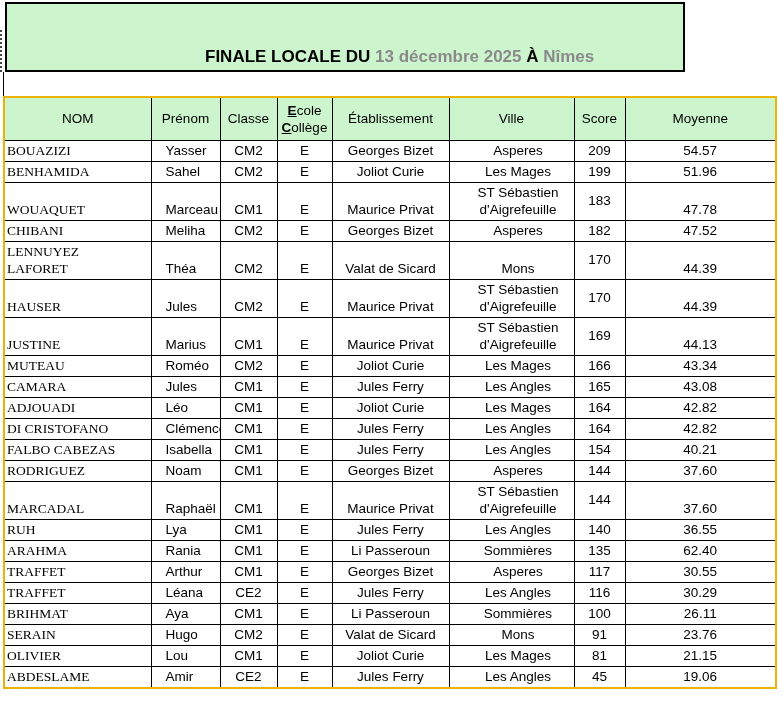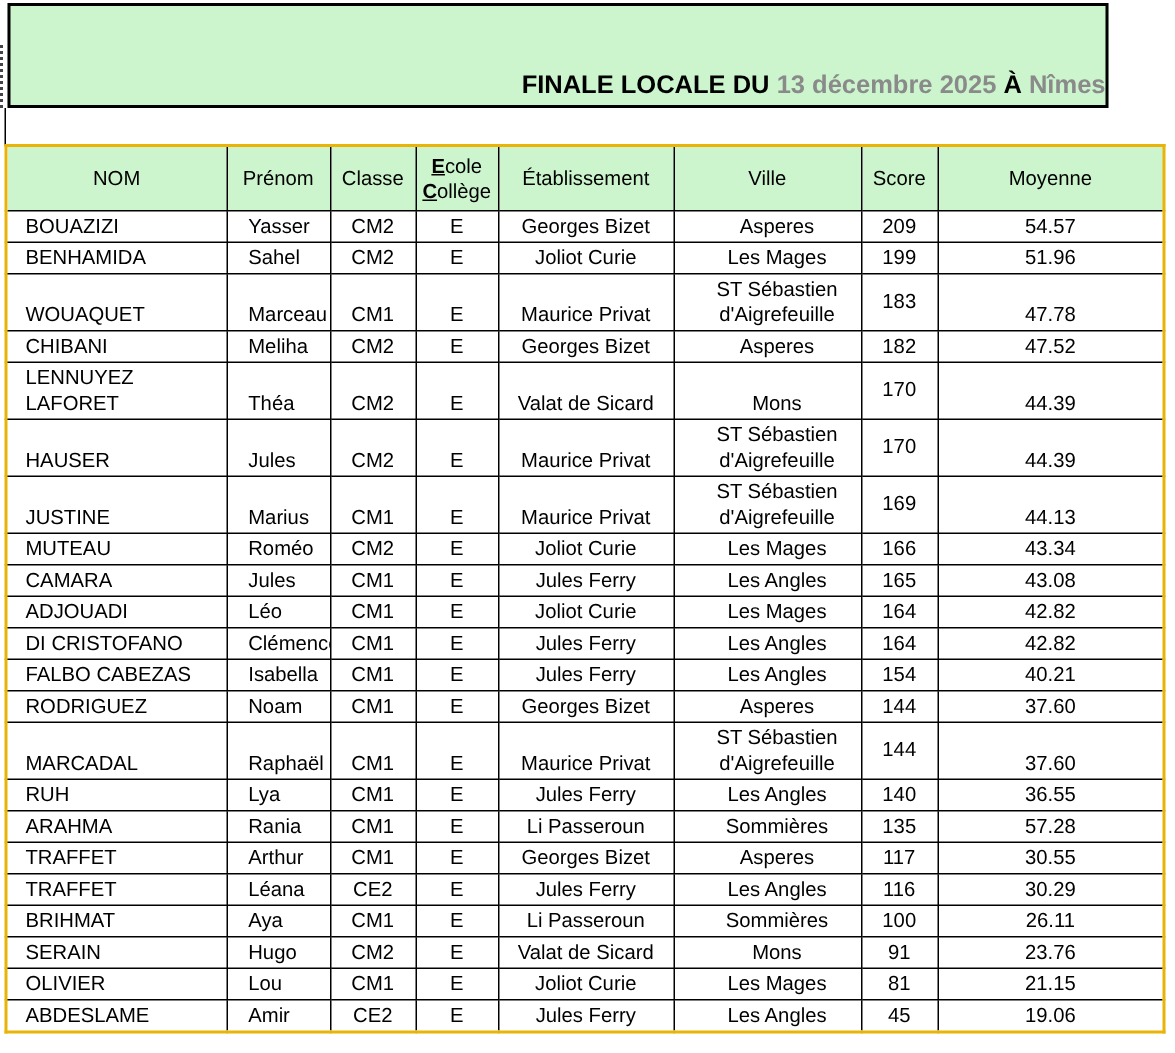--- a/index.html
+++ b/index.html
@@ -2,24 +2,24 @@
 <html style="--green: #ccf5cd; --muted: #8a8a8a;"><head>
 <meta charset="utf-8">
 <style>
   * { box-sizing: border-box; margin: 0; padding: 0; }
   html, body { width: 783px; height: 702px; background: #ffffff; }
   body { font-family: "Liberation Sans", sans-serif; color: #000; }
   .page { position: relative; width: 783px; height: 702px; background: #fff; overflow: hidden; }
 
   
   .banner {
-    position: absolute; left: 5px; top: 2px; width: 734px; height: 70px;
+    position: absolute; left: 5px; top: 2px; width: 680px; height: 70px;
     background: var(--green, #ccf5cd);
     border: 2px solid #000;
-    display: flex; align-items: flex-end; justify-content: flex-end;
+    display: flex; align-items: flex-end; justify-content: flex-start;
     padding-left: 198px; padding-bottom: 3px;
   }
   .banner-text { font-size: 17px; font-weight: bold; white-space: pre; line-height: 1.1; }
   .banner-text .muted { color: var(--muted, #8a8a8a); }
 
   
   .dash-mark { position: absolute; left: 0; top: 30px; height: 42px; width: 0; border-left: 2px dotted #444; }
   
   .stub-line { position: absolute; left: 3px; top: 72px; height: 25px; width: 1px; background: #000; }
 
@@ -34,21 +34,21 @@
   thead th {
     border: 2px solid #000;
     background: var(--green, #ccf5cd);
     font-weight: normal; text-align: center; vertical-align: middle;
     height: 43px; padding: 1px 2px;
   }
   thead .initial { font-weight: bold; text-decoration: underline; }
   tbody tr { height: 21px; }
   tbody tr.tall { height: 36px; }
   tbody td { vertical-align: bottom; padding: 1px 3px 2px 3px; text-align: center; background: #fff; }
-  td.c-nom { text-align: left; white-space: pre-line; padding-left: 12px; }
+  td.c-nom { text-align: left; white-space: pre-line; padding-left: 2px; font-family: Liberation Serif, serif; }
   td.c-prenom { text-align: left; padding-left: 14px; }
   td.c-ville { white-space: pre-line; padding-left: 16px; }
   td.c-score { font-weight: normal; vertical-align: middle; }
 </style>
 </head>
 <body>
 
 <div class="page">
 
   <div class="dash-mark"></div>
@@ -241,21 +241,21 @@
           <td class="c-center">36.55</td>
         </tr>
         <tr>
           <td class="c-nom">ARAHMA</td>
           <td class="c-prenom">Rania</td>
           <td class="c-center">CM1</td>
           <td class="c-center">E</td>
           <td class="c-center">Li Passeroun</td>
           <td class="c-ville">Sommières</td>
           <td class="c-score">135</td>
-          <td class="c-center">57.28</td>
+          <td class="c-center">62.40</td>
         </tr>
         <tr>
           <td class="c-nom">TRAFFET</td>
           <td class="c-prenom">Arthur</td>
           <td class="c-center">CM1</td>
           <td class="c-center">E</td>
           <td class="c-center">Georges Bizet</td>
           <td class="c-ville">Asperes</td>
           <td class="c-score">117</td>
           <td class="c-center">30.55</td>

